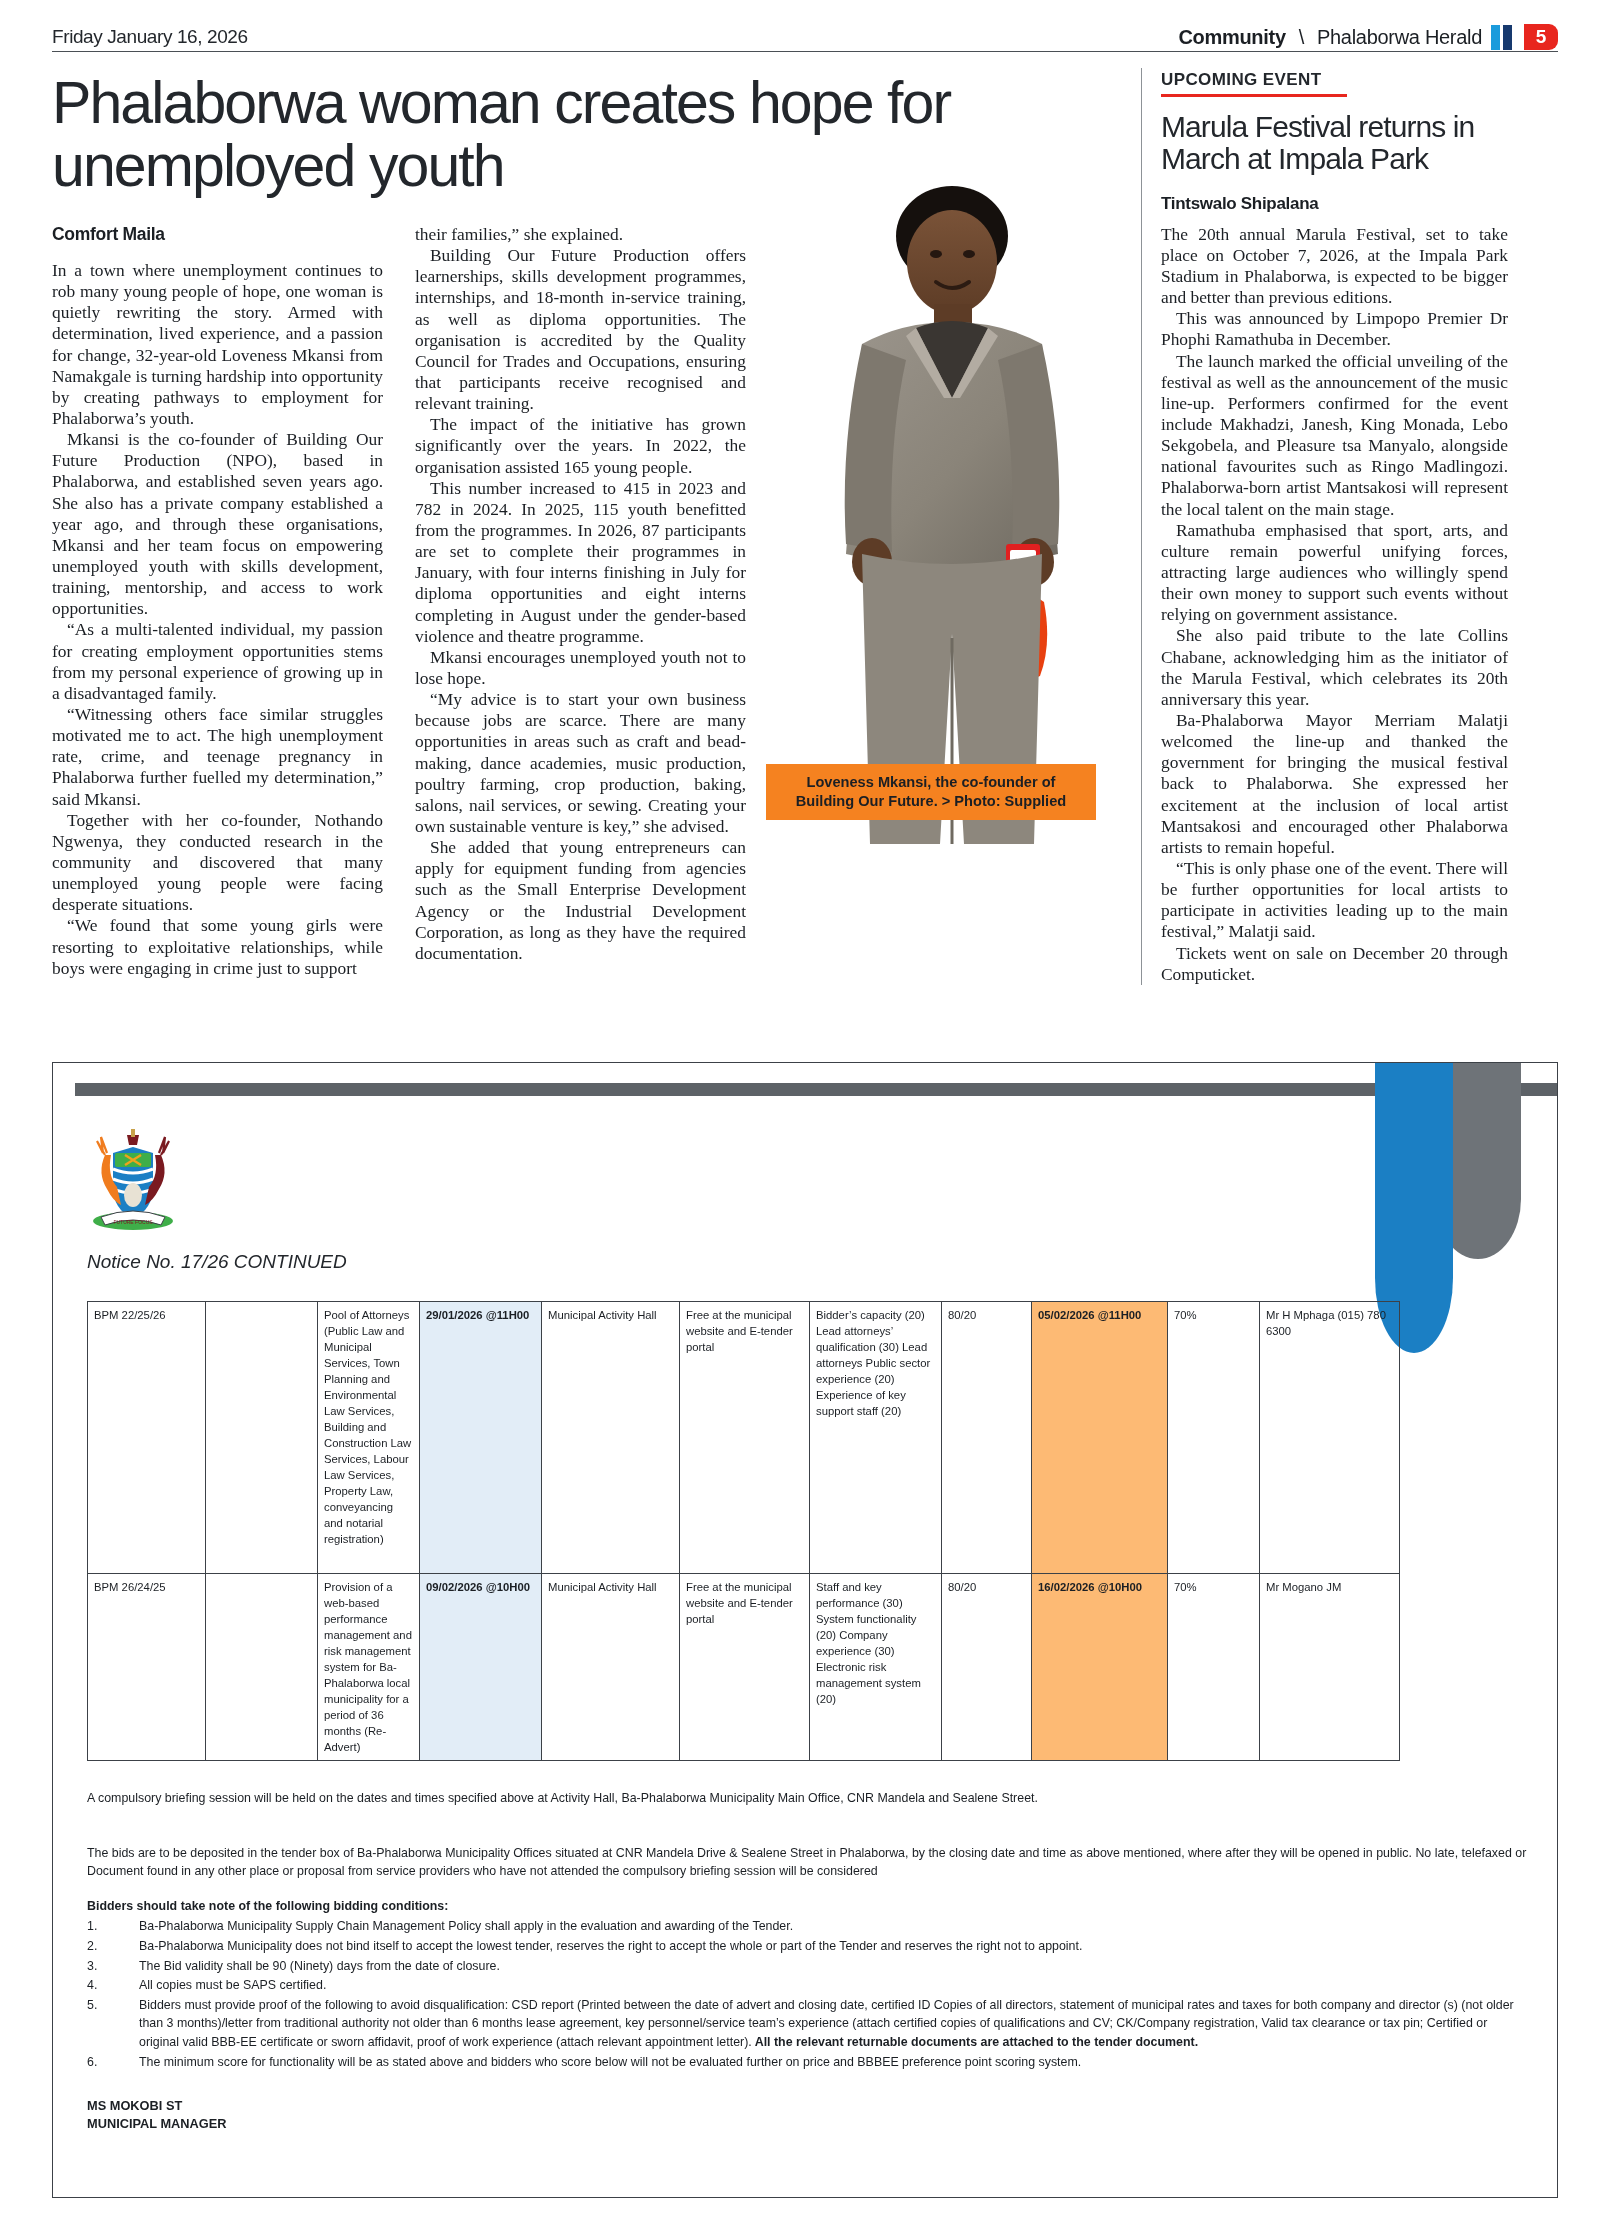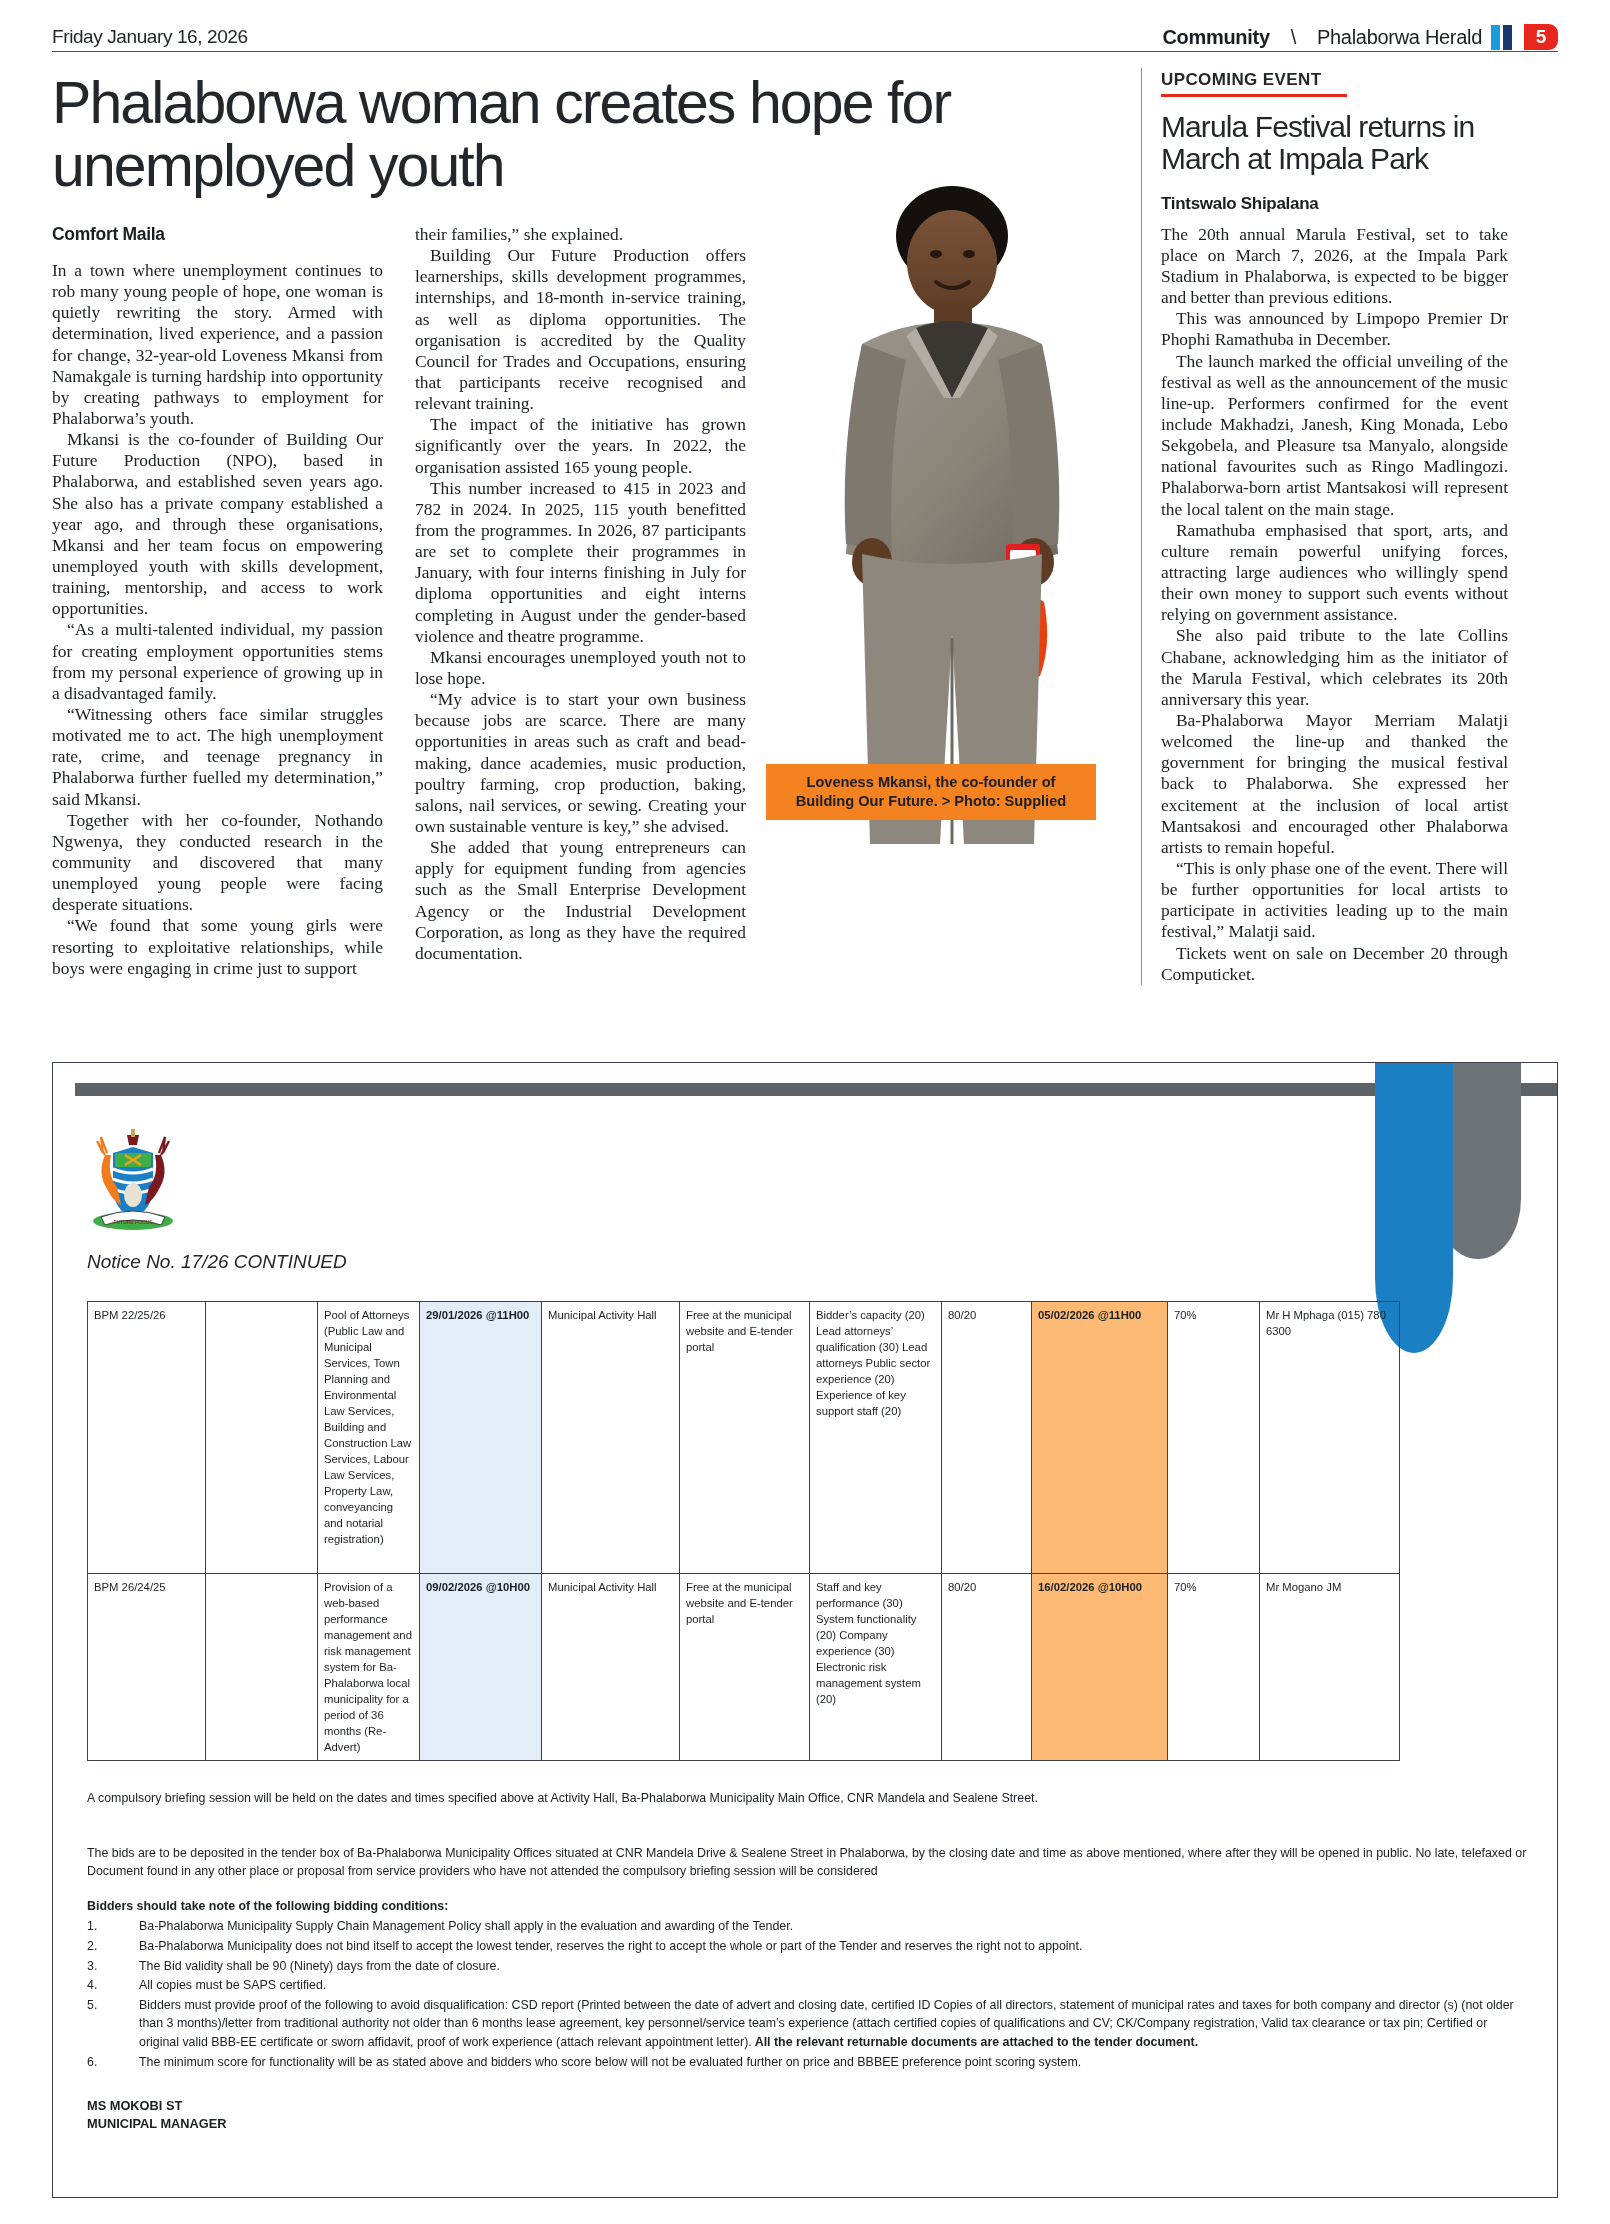--- a/index.html
+++ b/index.html
@@ -20,21 +20,21 @@
   }
   .issue-date {
     font-family: "Liberation Sans", sans-serif;
     font-size: 19px; font-weight: 400; letter-spacing: -0.4px;
     color: #23272c;
   }
   .masthead-right { display: flex; align-items: center; gap: 9px; }
   .mast-title {
     font-family: "Liberation Sans", sans-serif;
     font-size: 20px; letter-spacing: -0.3px; color: #1b1f24;
-    display: flex; align-items: baseline; gap: 21px; margin-left: 12px;
+    display: flex; align-items: baseline; gap: 13px; margin-left: 12px;
   }
   .mast-title .strong { font-weight: bold; }
   .mast-title .slash { font-weight: 400; }
   .mast-title .pub { font-weight: 400; }
   .flagbars { display: flex; gap: 3px; align-items: center; }
   .flagbars i { display: block; width: 9px; height: 25px; }
   .bar-lt { background: #1b9bdc; }
   .bar-dk { background: #17396e; }
   .pagenum {
     background: #e8261e; color: #fff;
@@ -306,21 +306,21 @@
 
     <div class="right-rule"></div>
 
     <div class="side-zone">
       <div class="kicker-wrap">
         <div class="kicker">UPCOMING EVENT</div>
         <div class="kicker-rule"></div>
       </div>
       <div class="side-head">Marula Festival returns in March at Impala Park</div>
       <div class="side-byline">Tintswalo Shipalana</div>
-      <p>The 20th annual Marula Festival, set to take place on March 7, 2026, at the Impala Park Stadium in Phalaborwa, is expected to be bigger and better than previous editions.</p>
+      <p>The 20th annual Marula Festival, set to take place on October 7, 2026, at the Impala Park Stadium in Phalaborwa, is expected to be bigger and better than previous editions.</p>
       <p>This was announced by Limpopo Premier Dr Phophi Ramathuba in December.</p>
       <p>The launch marked the official unveiling of the festival as well as the announcement of the music line-up. Performers confirmed for the event include Makhadzi, Janesh, King Monada, Lebo Sekgobela, and Pleasure tsa Manyalo, alongside national favourites such as Ringo Madlingozi. Phalaborwa-born artist Mantsakosi will represent the local talent on the main stage.</p>
       <p>Ramathuba emphasised that sport, arts, and culture remain powerful unifying forces, attracting large audiences who willingly spend their own money to support such events without relying on government assistance.</p>
       <p>She also paid tribute to the late Collins Chabane, acknowledging him as the initiator of the Marula Festival, which celebrates its 20th anniversary this year.</p>
       <p>Ba-Phalaborwa Mayor Merriam Malatji welcomed the line-up and thanked the government for bringing the musical festival back to Phalaborwa. She expressed her excitement at the inclusion of local artist Mantsakosi and encouraged other Phalaborwa artists to remain hopeful.</p>
       <p>“This is only phase one of the event. There will be further opportunities for local artists to participate in activities leading up to the main festival,” Malatji said.</p>
       <p>Tickets went on sale on December 20 through Computicket.</p>
     </div>
   </div>
 

